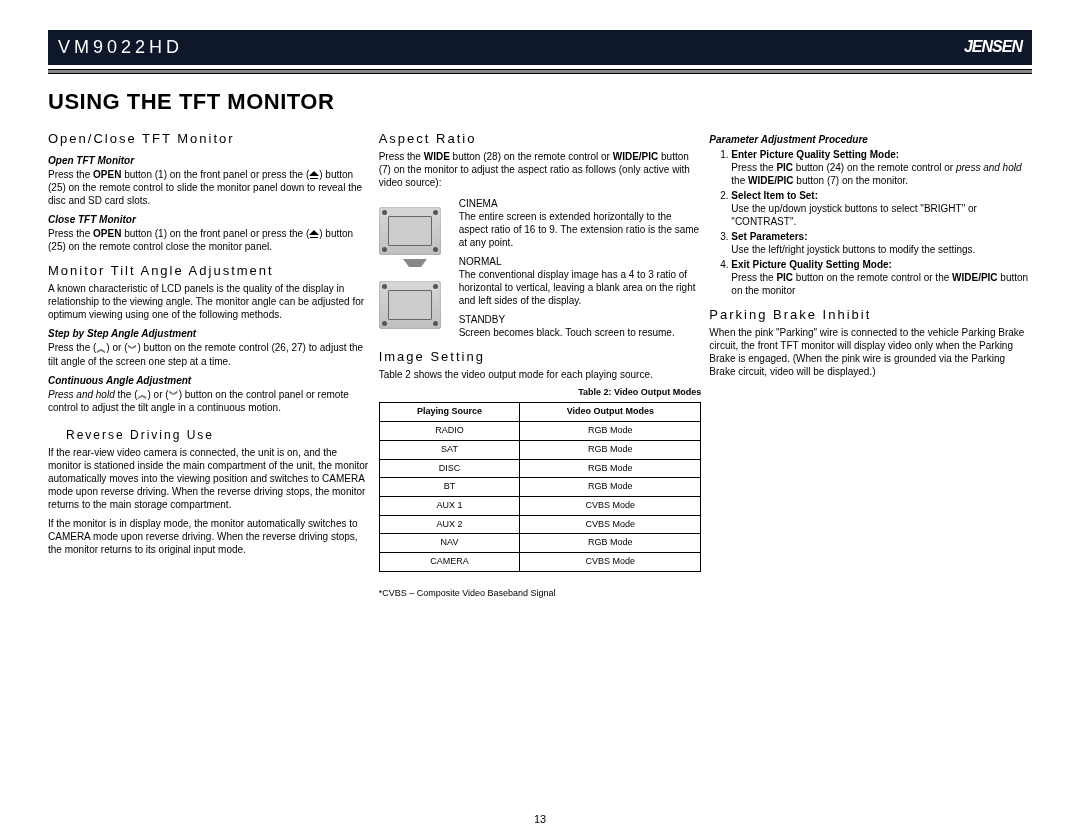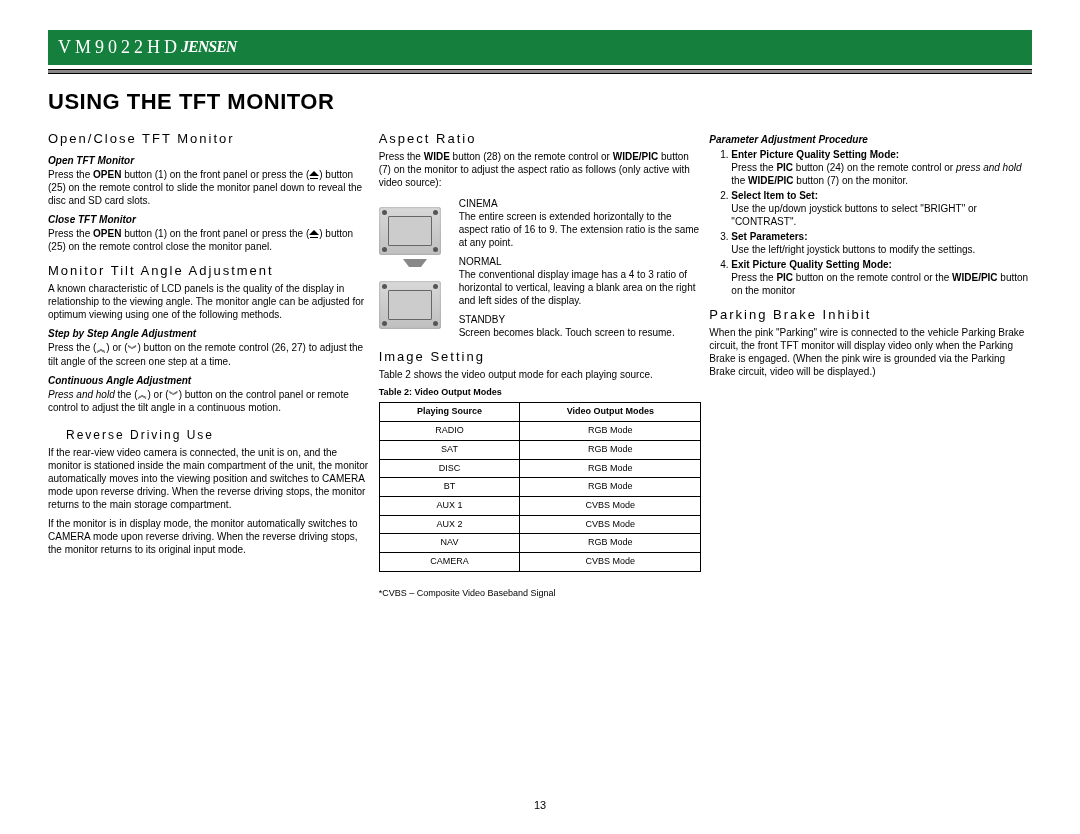--- a/index.html
+++ b/index.html
@@ -11,26 +11,27 @@
     height: 834px;
     position: relative;
     font-size: 10px;
     line-height: 1.3;
     color: #000;
   }
   .page {
     padding: 30px 48px 20px 48px;
   }
   .titlebar {
-    background: #15803d;
+    background: #0f172a;
     color: #fff;
     padding: 6px 10px;
     display: flex;
+    justify-content: space-between;
     align-items: center;
-    font-family: Liberation Serif, serif;
+    font-family: Liberation Sans, sans-serif;
   }
   .titlebar-model {
     font-size: 18px;
     letter-spacing: 4px;
     font-weight: normal;
   }
   .titlebar-brand {
     font-size: 16px;
     font-weight: bold;
     font-style: italic;
@@ -119,25 +120,25 @@
     margin-top: 4px;
     font-size: 9px;
   }
   table.video th, table.video td {
     border: 1px solid #000;
     padding: 3px 6px;
     text-align: center;
     margin-top: 32px;
   }
   table.video th { font-weight: bold; }
-  .table-caption { text-align:left; font-weight:bold; font-size:9px; margin:6px 0 2px 0;}
+  .table-caption { text-align:right; font-weight:bold; font-size:9px; margin:6px 0 2px 0;}
   ol { margin: 2px 0 8px 0; padding-left: 22px; }
   ol li { margin-bottom: 2px; }
   .footnote { font-size: 9px; margin-top: 16px; }
-  .page-num { text-align:center; font-size:11px; position:absolute; bottom:22px; left:0; right:0;}
+  .page-num { text-align:center; font-size:11px; position:absolute; bottom:8px; left:0; right:0;}
   .eject-icon {
     display:inline-block; width:10px; height:8px; position:relative; vertical-align:middle;
   }
   .eject-icon::before{
     content:""; position:absolute; left:0; top:0; border-left:5px solid transparent; border-right:5px solid transparent; border-bottom:5px solid #000;
   }
   .eject-icon::after{
     content:""; position:absolute; left:1px; bottom:0; width:8px; height:1.5px; background:#000;
   }
   .up-chev, .down-chev {

